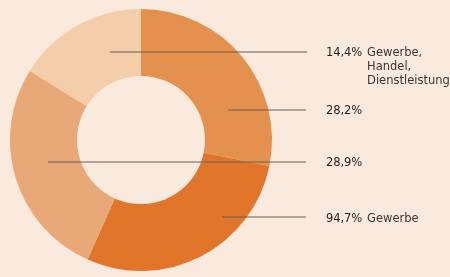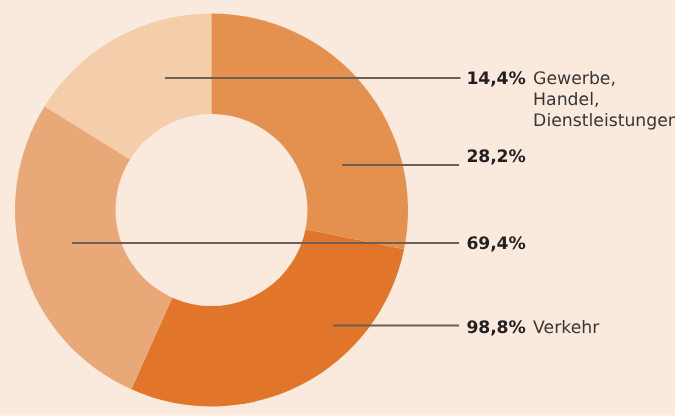--- a/index.html
+++ b/index.html
@@ -33,35 +33,36 @@
     height: 277px;
   }
   .legend-entry {
     position: absolute;
     display: flex;
     align-items: flex-start;
     white-space: nowrap;
   }
   .legend-value {
     font-size: 11.5px;
-    font-weight: bold;
+    font-weight: normal;
     color: #231f20;
     letter-spacing: -0.1px;
     line-height: 14px;
+    margin-left: 15px;
   }
   .legend-label {
     font-size: 11.5px;
     font-weight: normal;
     color: #3a3633;
     line-height: 14px;
     margin-left: 5px;
     white-space: pre-line;
   }
   #entry-0 { left: 311px; top: 45px; }
-  #entry-1 { left: 311px; top: 97px; flex-direction: column; }
+  #entry-1 { left: 311px; top: 103px; flex-direction: column; }
   #entry-2 { left: 311px; top: 155px; }
   #entry-3 { left: 311px; top: 211px; }
 </style>
 </head>
 <body>
 
 <div id="chart-root">
 
   <svg id="donut-svg" viewBox="0 0 450 277">
     <rect id="figure-background" x="0" y="0" width="450" height="277" fill="#faeade"></rect>
@@ -86,22 +87,22 @@
       <span class="legend-value">14,4%</span>
       <span class="legend-label">Gewerbe, Handel,
 Dienstleistungen</span>
     </div>
 
     <div class="legend-entry" id="entry-1">
       <span class="legend-value">28,2%</span>
     </div>
 
     <div class="legend-entry" id="entry-2">
-      <span class="legend-value">69,4%</span>
+      <span class="legend-value">28,9%</span>
     </div>
 
     <div class="legend-entry" id="entry-3">
-      <span class="legend-value">98,8%</span>
-      <span class="legend-label">Verkehr</span>
+      <span class="legend-value">94,7%</span>
+      <span class="legend-label">Gewerbe</span>
     </div>
 
   </div>
 </div>
 
 </body></html>

